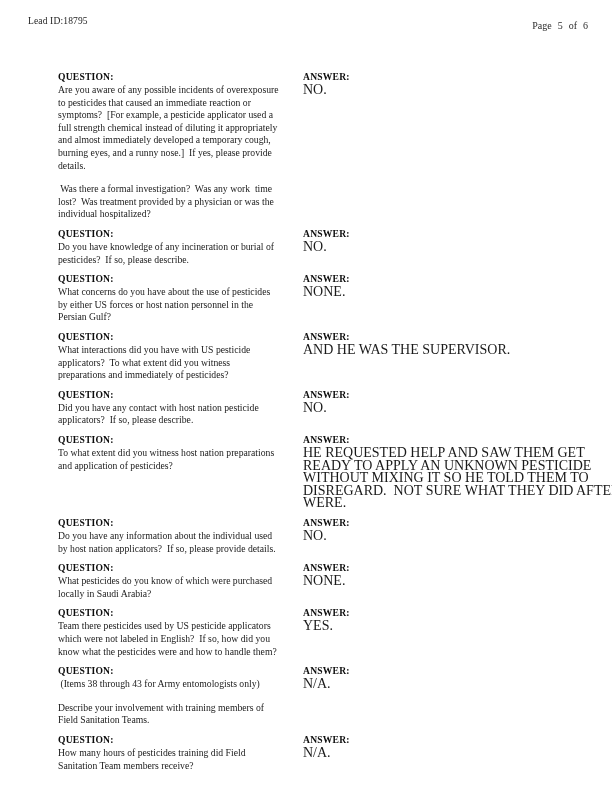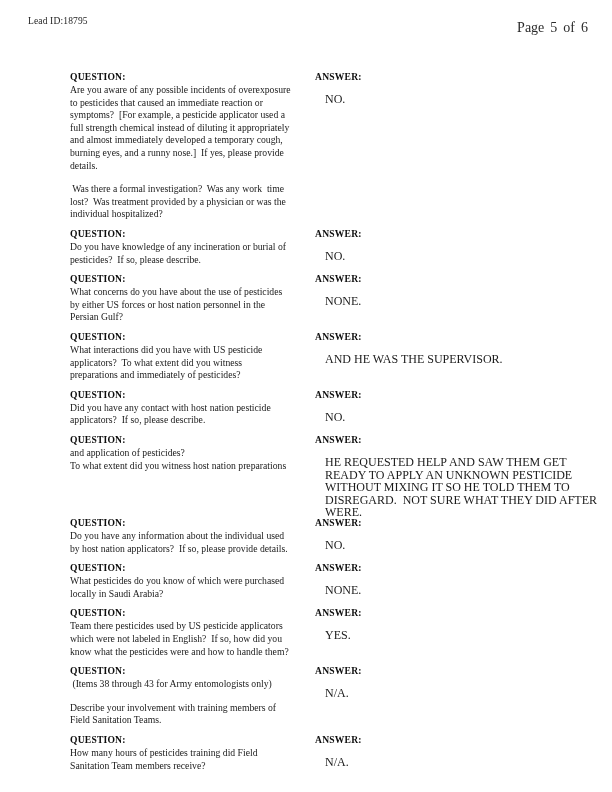--- a/index.html
+++ b/index.html
@@ -14,26 +14,26 @@
   .page { position:relative; width:612px; height:792px; box-sizing:border-box; }
 
   
   .hdr { position:absolute; top:16px; left:0; right:0; height:18px; }
   .hdr-left {
     position:absolute; left:28px; top:0;
     font-size:9.5px; letter-spacing:.15px; color:#232323;
   }
   .hdr-right {
     position:absolute; right:24px; top:4px;
-    font-size:14px; color:#2b2b2b;
+    font-size:10px; color:#2b2b2b;
     display:flex; gap:6px; align-items:baseline;
   }
 
   
-  .body-area { position:absolute; top:70px; left:12px; right:0; }
+  .body-area { position:absolute; top:70px; left:0; right:0; }
   .qa-row { position:relative; width:612px; }
   .q-col {
     position:absolute; left:58px; width:238px;
     box-sizing:border-box;
   }
   .a-col {
     position:absolute; left:303px; width:252px;
     box-sizing:border-box;
   }
   .lbl {
@@ -41,22 +41,22 @@
     letter-spacing:.2px; color:#0d0d0d;
     line-height:13px;
     margin:0 0 1px 0;
   }
   .qtext {
     font-size:9.7px; line-height:12.6px;
     color:#1a1a1a; margin:0;
     text-align:left;
   }
   .atext {
-    font-size:12px; line-height:12.6px;
-    color:#1a1a1a; margin:10px;
+    font-size:14px; line-height:12.6px;
+    color:#1a1a1a; margin:0;
   }
   .qtext .ln, .atext .ln { display:block; white-space:pre; }
   .spacer-para { height:11px; }
 </style>
 </head>
 <body>
 
 <div class="page">
 
   <div class="hdr">
@@ -157,22 +157,22 @@
           <div class="lbl">ANSWER:</div>
           <p class="atext">
             <span class="ln">NO.</span>
           </p>
         </div>
       </div>
       <div class="qa-row">
         <div class="q-col" style="top: 363.088px;">
           <div class="lbl">QUESTION:</div>
           <p class="qtext">
+            <span class="ln">To what extent did you witness host nation preparations</span>
             <span class="ln">and application of pesticides?</span>
-            <span class="ln">To what extent did you witness host nation preparations</span>
           </p>
         </div>
         <div class="a-col" style="top: 363.088px;">
           <div class="lbl">ANSWER:</div>
           <p class="atext">
             <span class="ln">HE REQUESTED HELP AND SAW THEM GET</span>
             <span class="ln">READY TO APPLY AN UNKNOWN PESTICIDE</span>
             <span class="ln">WITHOUT MIXING IT SO HE TOLD THEM TO</span>
             <span class="ln">DISREGARD.  NOT SURE WHAT THEY DID AFTER</span>
             <span class="ln">WERE.</span>

